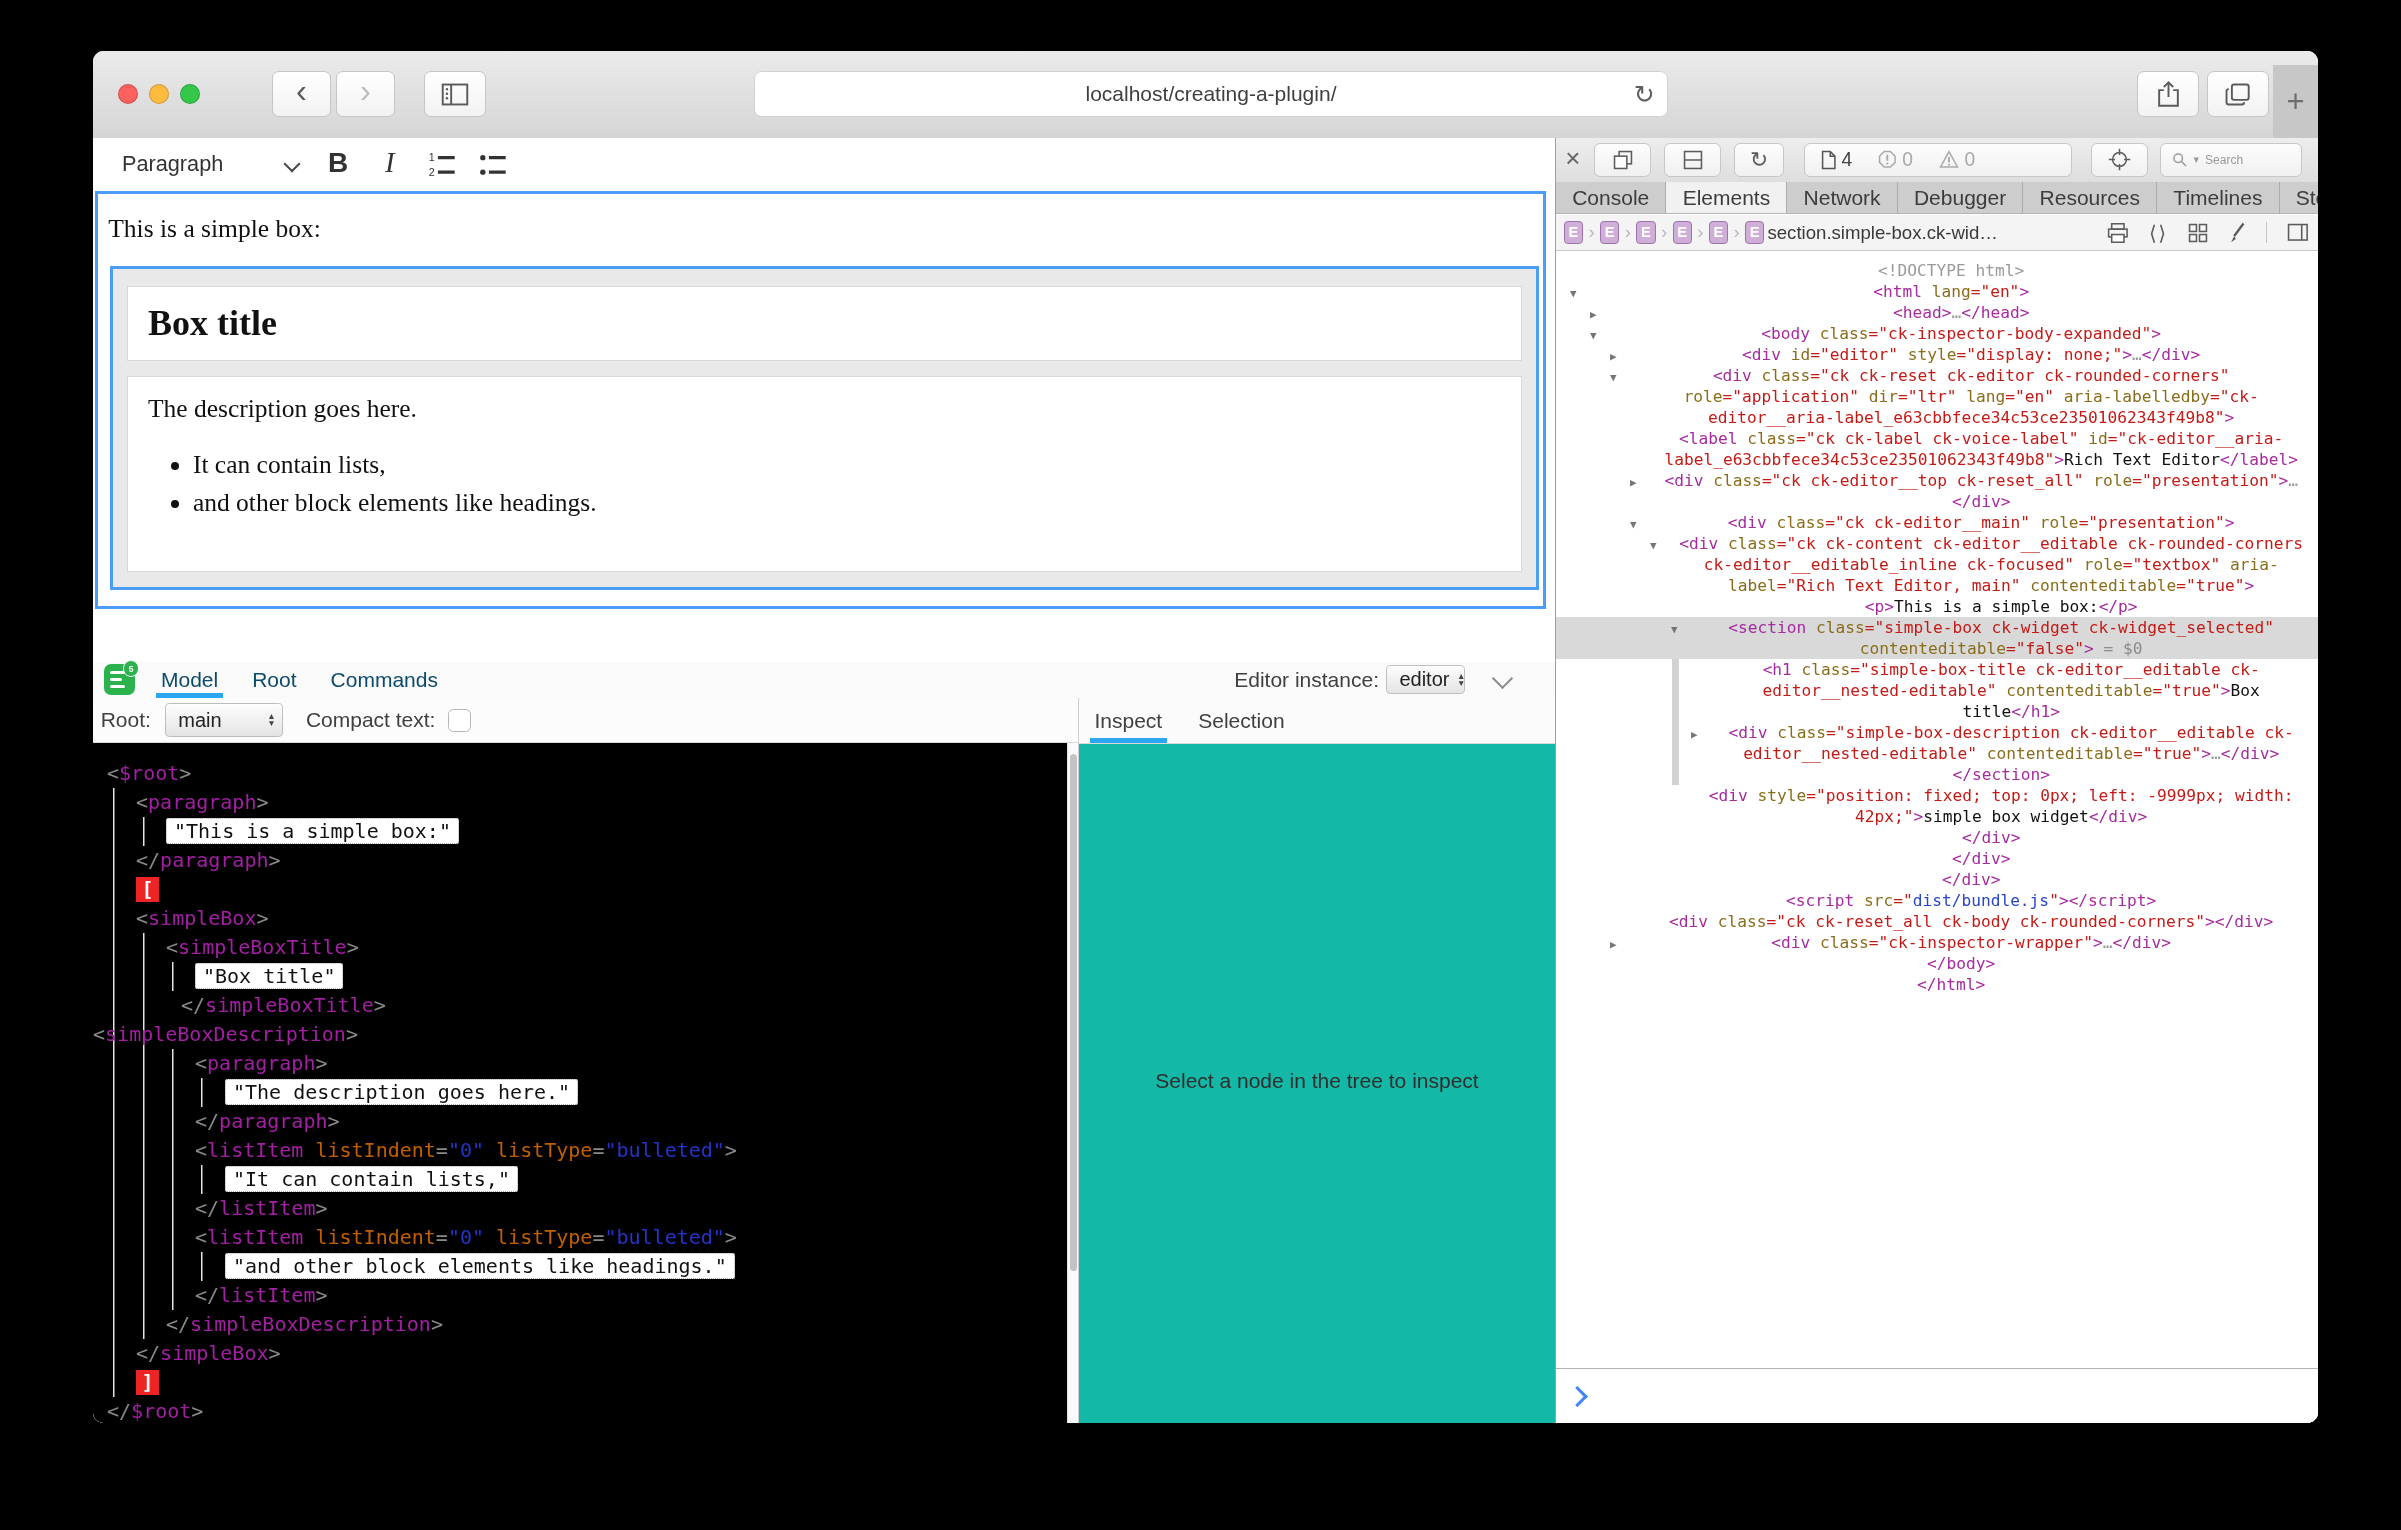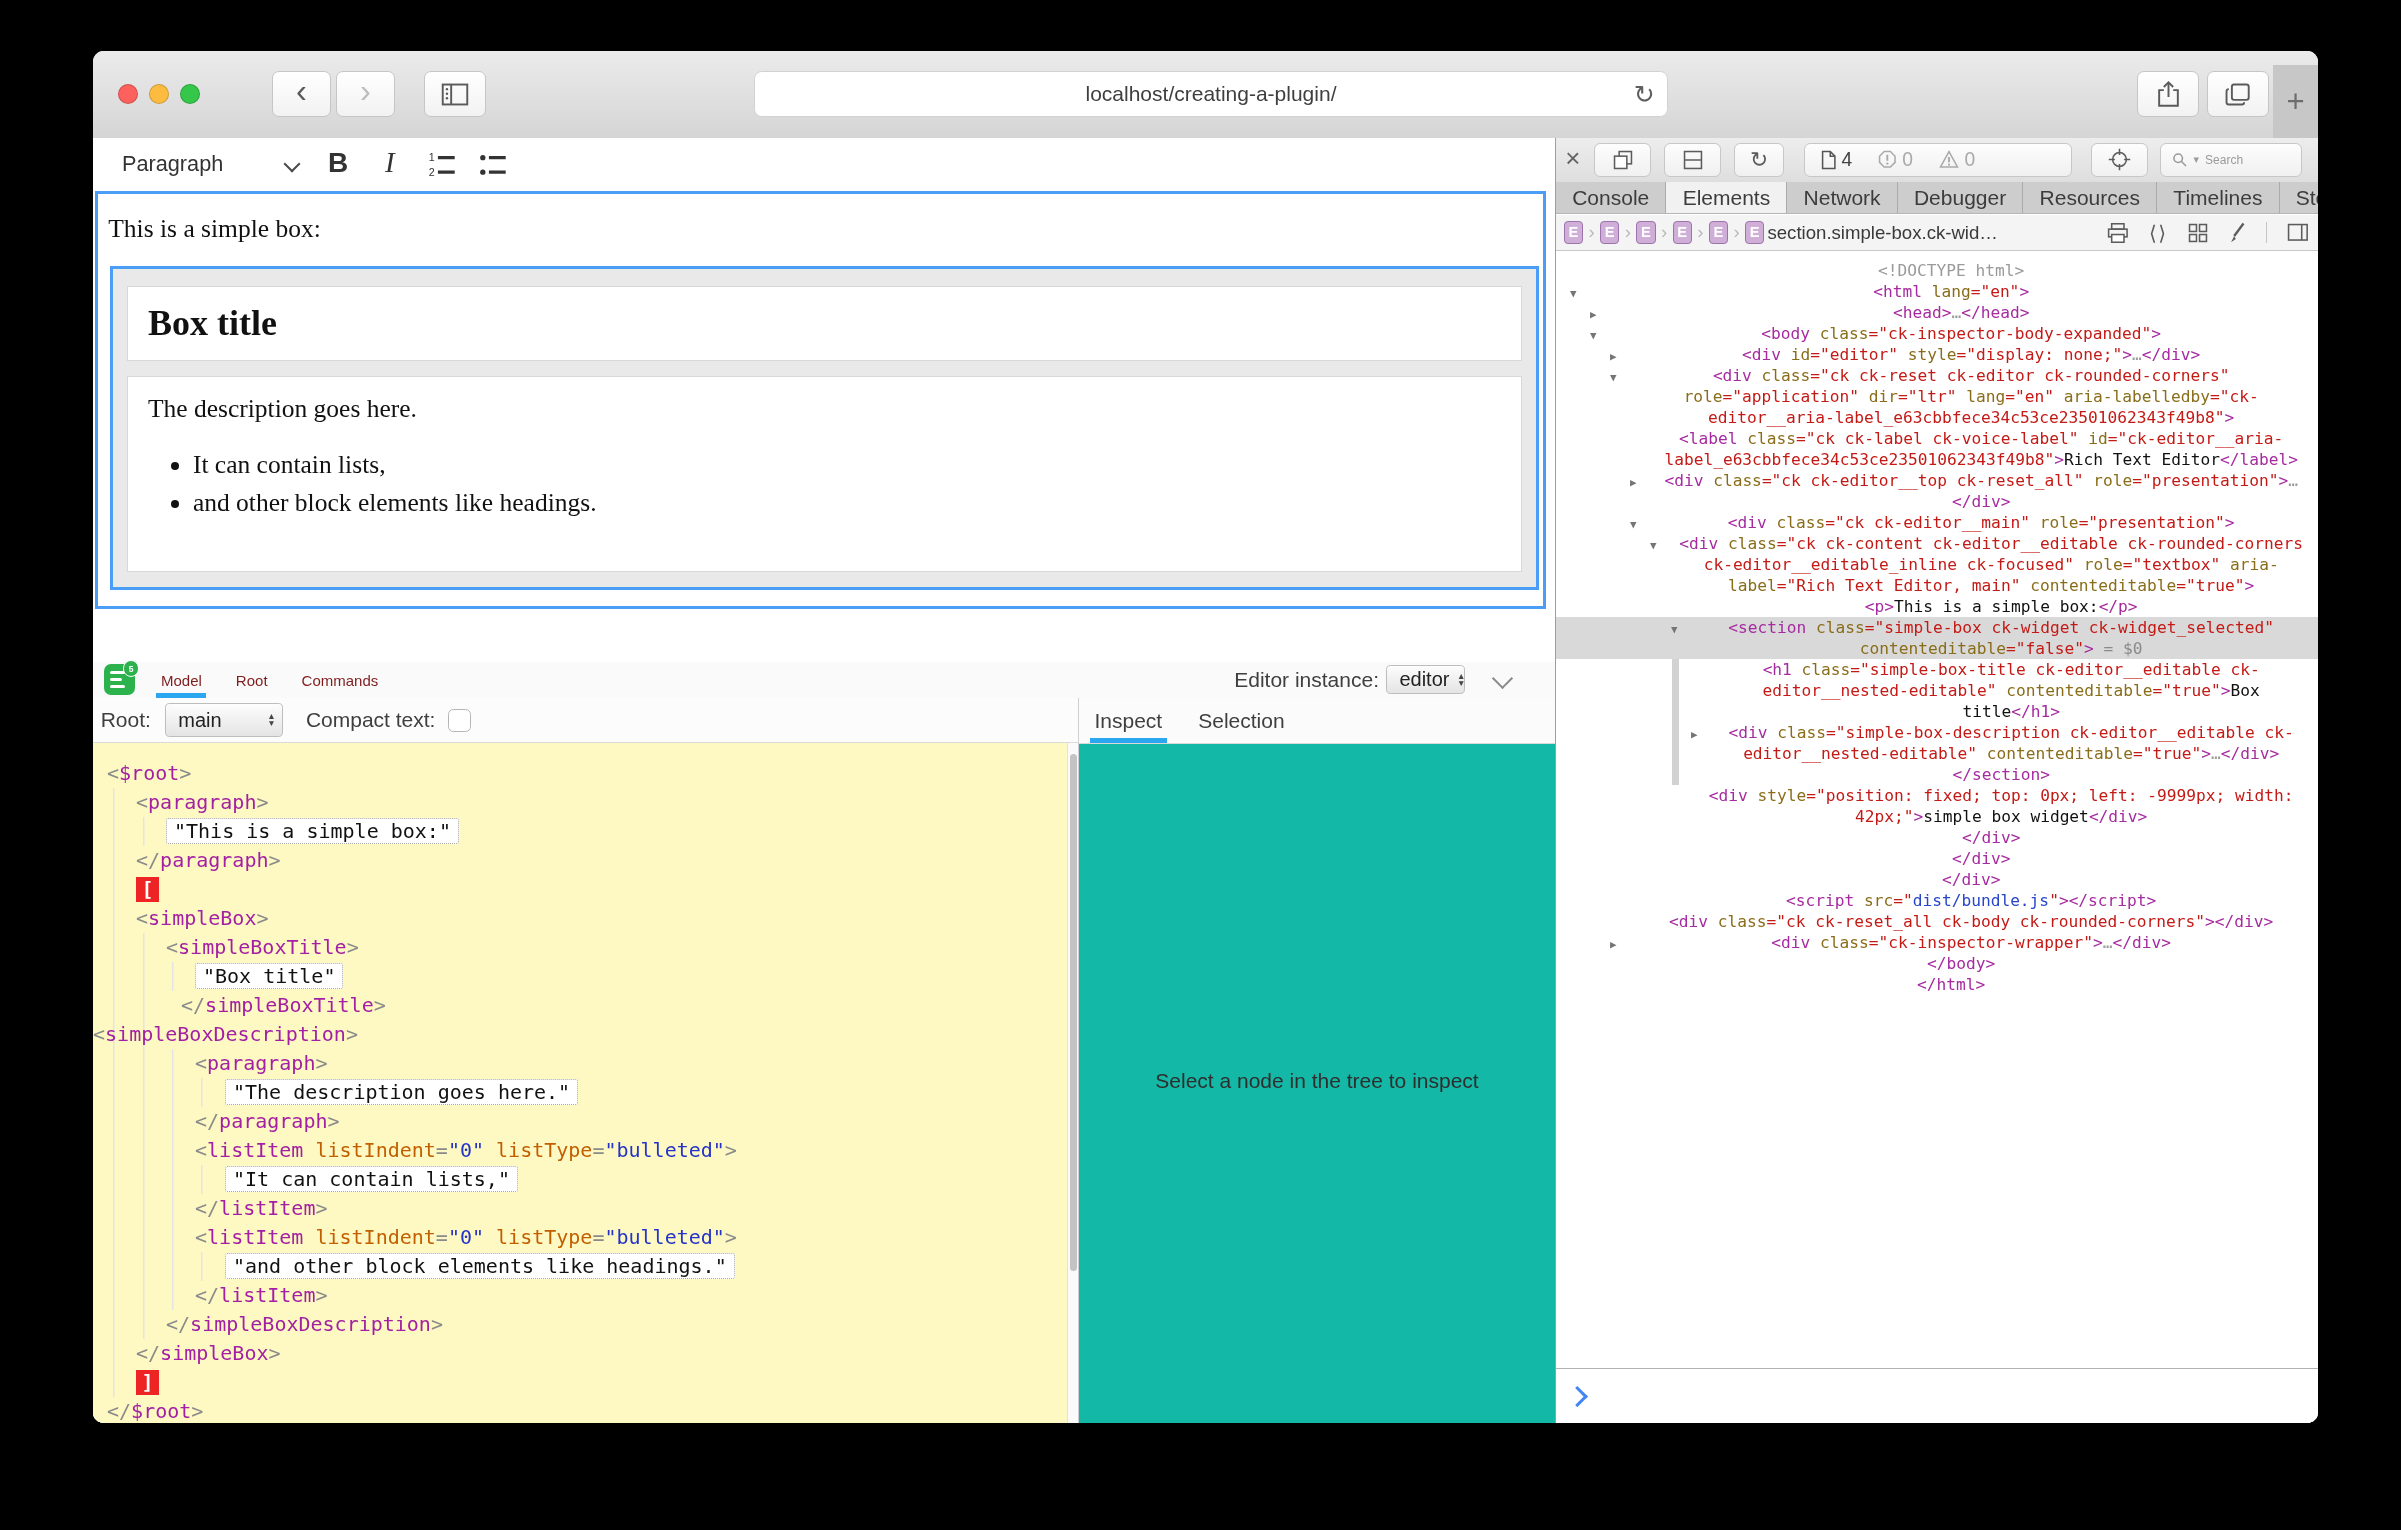--- a/index.html
+++ b/index.html
@@ -54,21 +54,21 @@
   
   .inspector{position:absolute;left:0;right:0;top:524px;bottom:0;background:#fff;}
   .ins-head{position:absolute;top:0;left:0;right:0;height:36px;background:#fafafa;border-bottom:0.8px solid #d4d4d4;}
   .logo{position:absolute;left:10.8px;top:2.3px;width:31px;height:31px;background:#2bb24c;border-radius:7px;}
   .logo i{position:absolute;left:6.2px;width:15.5px;height:3.1px;background:#fff;border-radius:1.5px;}
   .logo i:nth-child(1){top:7px;}.logo i:nth-child(2){top:14px;width:12.4px;}.logo i:nth-child(3){top:21px;}
   .logo-badge{position:absolute;right:-4.6px;top:-3.9px;width:14.7px;height:14.7px;border-radius:50%;
               background:#2bb24c;border:1.5px solid #fff;color:#fff;font-size:8.5px;font-weight:bold;
               display:flex;align-items:center;justify-content:center;}
   .ins-tabs{position:absolute;left:68px;top:0;height:36px;display:flex;gap:34px;}
-  .ins-tab{position:relative;display:flex;align-items:center;font-size:15px;color:#7f1d1d;}
+  .ins-tab{position:relative;display:flex;align-items:center;font-size:21px;color:#0c4a6e;}
   .ins-tab.active::after{content:"";position:absolute;left:-4.6px;right:-4.6px;bottom:0;height:4.6px;background:#2aa7f0;}
   .instance-lbl{position:absolute;right:176px;top:6.2px;font-size:21px;color:#3f3f3f;}
   .mac-select{background:linear-gradient(#fdfdfd,#e4e4e4);border:0.8px solid #bdbdbd;border-radius:4.6px;
               display:flex;align-items:center;font-size:20px;color:#222;box-sizing:border-box;
               padding:0 6.2px 0 12.4px;justify-content:space-between;}
   .steppers{display:flex;flex-direction:column;line-height:7px;font-size:8.5px;color:#444;margin-left:7.7px;}
   .inst-select{position:absolute;right:90px;top:3.1px;width:79px;height:29px;}
   .collapse-chev{position:absolute;right:45px;top:9.3px;width:13px;height:13px;
                  border-right:2.3px solid #8a8a8a;border-bottom:2.3px solid #8a8a8a;transform:rotate(45deg);}
   .ins-ctl{position:absolute;top:36px;left:0;width:985px;height:45px;border-bottom:0.8px solid #dadada;
@@ -76,21 +76,21 @@
   .root-lbl{margin-left:7.7px;}
   .root-select{width:118px;height:34px;margin-left:14px;}
   .compact-lbl{margin-left:23px;}
   .checkbox{width:21px;height:21px;border:0.8px solid #b6b6b6;border-radius:5.4px;background:#fff;margin-left:12.4px;}
   .rpane{position:absolute;left:985px;right:0;top:36px;bottom:0;border-left:0.8px solid #cfcfcf;background:#14b8a6;}
   .rtabs{height:45px;border-bottom:0.8px solid #dadada;display:flex;gap:36px;padding-left:15.5px;background:#fbfbfb;}
   .rt-tab{position:relative;display:flex;align-items:center;font-size:21px;color:#3f3f3f;}
   .rt-tab.active::after{content:"";position:absolute;left:-4.6px;right:-4.6px;bottom:0;height:4.6px;background:#2aa7f0;}
   .rmsg{position:absolute;left:0;right:0;top:371px;text-align:center;font-size:21px;color:#2e2e2e;}
 
-  .tree{position:absolute;left:0;top:81px;width:974px;bottom:0;background:#fef9c3;overflow:hidden;
+  .tree{position:absolute;left:0;top:81px;width:974px;bottom:0;background:#000000;overflow:hidden;
         padding-top:15.5px;font-family:"DejaVu Sans Mono",monospace;font-size:20px;line-height:29px;color:#222;}
   .m-line{position:relative;background-repeat:no-repeat;white-space:nowrap;}
   .c-br{color:#8a8a8a}.c-tag{color:#a31fa3}.c-attr{color:#c25f00}.c-val{color:#2433c8}
   .m-q{display:inline-block;border:0.8px dotted #a9a9a9;border-radius:2.3px;padding:0.8px 7px;line-height:23px;
        color:#111;background:#fff;}
   .m-m{display:inline-block;background:#ee2424;color:#fff;padding:0 5.4px;line-height:25.5px;font-weight:bold;}
   .tree-scroll{position:absolute;left:974px;top:81px;bottom:0;width:10.8px;background:#fafafa;border-left:0.8px solid #e3e3e3;}
   .tree-thumb{position:absolute;left:1.5px;right:1.5px;top:10.8px;height:76%;background:#c3c3c3;border-radius:4.6px;}
 
   

